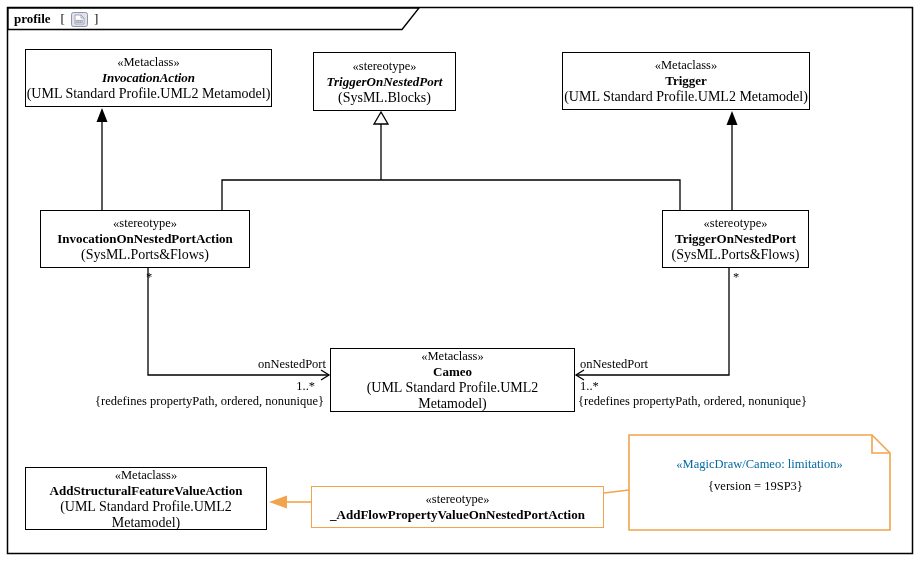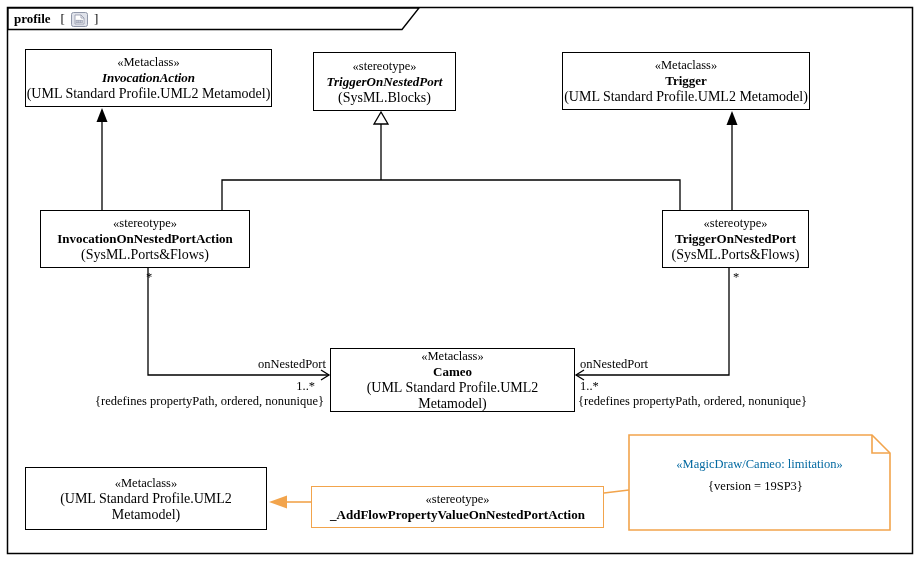--- a/index.html
+++ b/index.html
@@ -128,20 +128,21 @@
   </div>
 
   <div class="uml-box" style="left:330px;top:348px;width:245px;height:64px;">
     <div class="kw">«Metaclass»</div>
     <div class="nm">Cameo</div>
     <div class="pkg">(UML Standard Profile.UML2 Metamodel)</div>
   </div>
 
   <div class="uml-box" style="left:25px;top:467px;width:242px;height:63px;">
     <div class="kw">«Metaclass»</div>
+    <div class="nm">AddStructuralFeatureValueAction</div>
     <div class="pkg">(UML Standard Profile.UML2 Metamodel)</div>
   </div>
 
   <div class="uml-box orange-box" style="left:311px;top:486px;width:293px;height:42px;">
     <div class="kw">«stereotype»</div>
     <div class="nm">_AddFlowPropertyValueOnNestedPortAction</div>
   </div>
 
   <div class="lbl" style="left:146px;top:270px;">*</div>
   <div class="lbl" style="left:200px;top:357px;width:126px;text-align:right;">onNestedPort</div>

